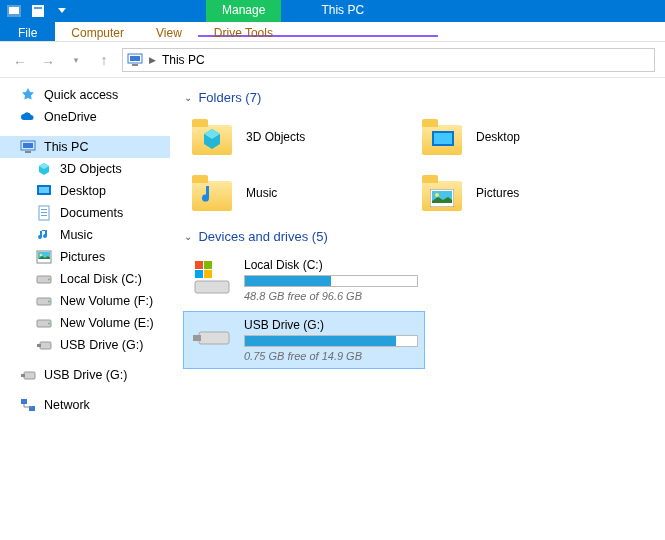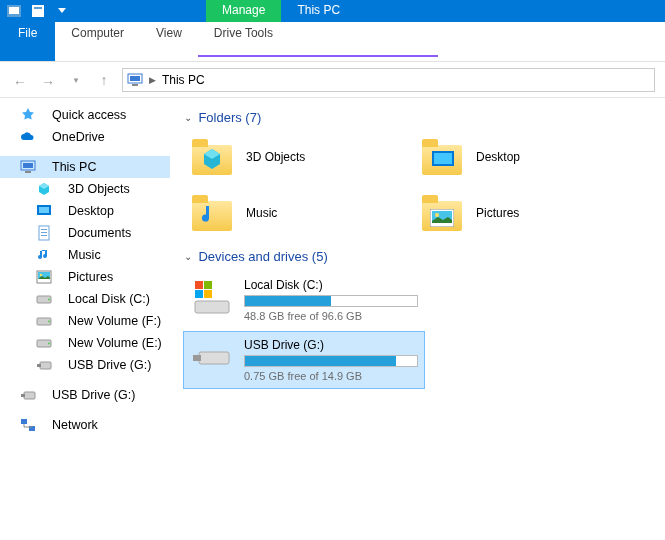--- a/index.html
+++ b/index.html
@@ -1,57 +1,57 @@
 <!DOCTYPE html>
 <html><head>
 <meta charset="utf-8">
 <style>
 * { margin: 0; padding: 0; box-sizing: border-box; font-family: "Segoe UI", Tahoma, sans-serif; }
 body { width: 665px; height: 540px; background: #fff; overflow: hidden; font-size: 12px; color: #000; }
 
 .titlebar { height: 22px; background: #0078d7; display: flex; align-items: center; }
 .titlebar .qat { display: flex; align-items: center; gap: 4px; padding: 0 4px; }
 .titlebar .qat .q { width: 20px; height: 18px; display: flex; align-items: center; justify-content: center; }
-.titlebar .context { margin-left: 130px; display: flex; }
+.titlebar .context { margin-left: 130px; display: flex; gap: 24px; }
 .titlebar .ctx-tab { height: 22px; padding: 3px 16px 0; font-size: 12px; color: #fff; }
 .titlebar .ctx-tab.cur { background: #1cc461; }
 
-.ribbon { height: 40px; display: flex; border-bottom: 1px solid #e1e1e1; }
-.ribbon .rtab { padding: 4px 16px; font-size: 12px; color: #404040; cursor: default; }
+.ribbon { height: 20px; display: flex; border-bottom: 1px solid #e1e1e1; }
+.ribbon .rtab { padding: 4px 16px; font-size: 12px; color: #a16207; cursor: default; }
 .ribbon .rtab.file { background: #0078d7; color: #fff; padding: 4px 18px; }
 .ribbon .rtab.drive { border-bottom: 2px solid #8b5cf6; }
 
 .navbar { height: 36px; display: flex; align-items: center; padding: 0 10px; gap: 8px; border-bottom: 1px solid #e5e5e5; }
 .navbtn { width: 20px; height: 20px; display: flex; align-items: center; justify-content: center; color: #999; font-size: 14px; }
 .addr { flex: 1; display: flex; align-items: center; border: 1px solid #ccc; height: 24px; padding: 0 4px; gap: 6px; font-size: 12px; }
 .addr .sep { color: #666; font-size: 9px; }
 
 .body { display: flex; height: calc(540px - 22px - 24px - 36px); }
 .side { width: 170px; padding: 6px 0; overflow: hidden; }
-.side .item { display: flex; align-items: center; gap: 16px; padding: 3px 8px 3px 20px; font-size: 12.5px; cursor: default; }
+.side .item { display: flex; align-items: center; gap: 8px; padding: 3px 8px 3px 20px; font-size: 12.5px; cursor: default; }
 .side .item.sel { background: #cce8ff; }
 .side .item.child { padding-left: 36px; }
 .side .ico { width: 16px; height: 16px; flex-shrink: 0; display: flex; align-items: center; justify-content: center; }
 
 .main { flex: 1; padding: 8px 14px; overflow: auto; }
 .group-h { display: flex; align-items: center; gap: 6px; color: #1a4aa8; font-size: 13px; margin: 4px 0 8px; cursor: default; }
 .group-h .chev { font-size: 10px; color: #555; }
 .folders { display: flex; flex-wrap: wrap; }
 .fitem { width: 230px; display: flex; align-items: center; gap: 12px; padding: 4px 6px; margin-bottom: 8px; }
 .fitem .fico { width: 44px; height: 40px; position: relative; }
 .folder-shape { width: 40px; height: 30px; background: linear-gradient(#ffe79e,#f7ca4d); border-radius: 2px; position: absolute; bottom: 2px; left: 2px; }
 .folder-shape::before { content: ""; position: absolute; top: -6px; left: 0; width: 16px; height: 8px; background: #f7ca4d; border-radius: 2px 2px 0 0; }
 .drive { width: 240px; display: flex; gap: 10px; padding: 6px; margin-bottom: 4px; }
 .drive.sel { background: #cce8ff; outline: 1px solid #7abdff; }
 .dico { width: 44px; height: 40px; display:flex; align-items:center; justify-content:center; }
 .dinfo { flex: 1; }
 .dname { font-size: 12px; margin-bottom: 3px; }
 .dbar { height: 12px; border: 1px solid #bcbcbc; background: #fff; margin-bottom: 3px; position: relative; }
 .dbar .fill { position: absolute; left: 0; top: 0; bottom: 0; background: #26a0da; }
-.dfree { font-size: 11px; color: #6d6d6d; }
+.dfree { font-size: 11px; color: #6d6d6d; font-style: italic; }
 .drives-row { display: flex; flex-wrap: wrap; }
 
 svg { display: block; }
 </style>
 </head>
 <body>
 
 <div class="titlebar">
   <div class="qat">
     <div class="q">

